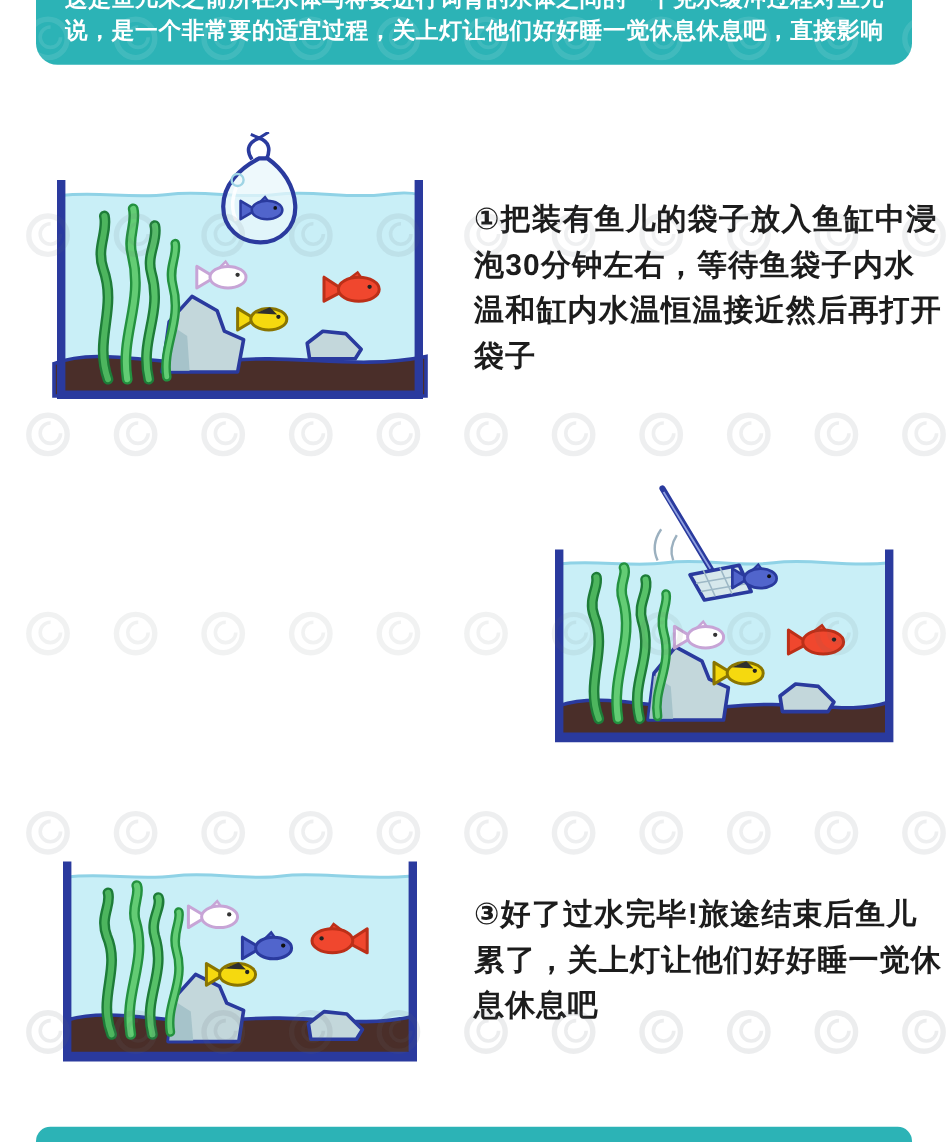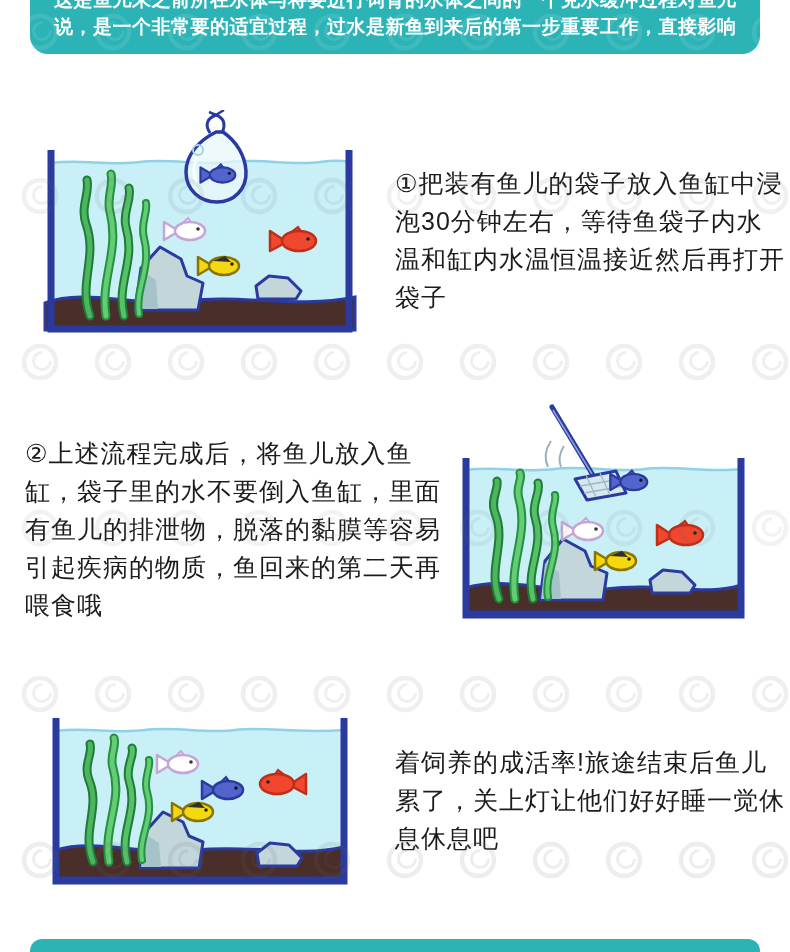--- a/index.html
+++ b/index.html
@@ -11,21 +11,21 @@
   .header-card{
     position:absolute;left:30px;right:30px;top:-24px;
     background:#2cb3b6;border-radius:18px;
     padding:10px 24px 14px 24px;box-sizing:border-box;
     color:#ffffff;font-weight:700;font-size:19px;line-height:27px;letter-spacing:0.5px;
   }
   .hline{white-space:nowrap;overflow:hidden;}
   
   .step{
     position:absolute;color:#1c1c1c;font-size:25px;line-height:38px;letter-spacing:1px;
-    font-weight:400;text-align:left;
+    font-weight:700;text-align:left;
   }
   .step1{left:395px;top:164px;width:392px;}
   .step2{left:25px;top:434px;width:430px;}
   .step3{left:395px;top:743px;width:392px;}
   
   .tank{position:absolute;}
   #tank1{left:40px;top:110px;}
   #tank2{left:455px;top:403px;}
   #tank3{left:45px;top:710px;}
   
@@ -36,21 +36,21 @@
     background:#2cb3b6;border-radius:12px 12px 0 0;
   }
 </style>
 </head>
 <body>
 
 <div class="page">
 
   <div class="header-card">
     <div class="hline">这是鱼儿来之前所在水体与将要进行饲育的水体之间的一个兑水缓冲过程对鱼儿</div>
-    <div class="hline">说，是一个非常要的适宜过程，过水是新鱼到来后的第一步重要工作，直接影响</div>
+    <div class="hline">说，是一个非常要的适宜过程，关上灯让他们好好睡一觉休息休息吧，直接影响</div>
   </div>
 
   <svg id="tank1" class="tank" width="320" height="235" viewBox="0 0 320 235">
     <rect x="11" y="52" width="298" height="167" fill="#c9eff7"></rect>
     <path d="M11,53 C40,49 70,56 100,52 C130,48 160,56 190,52 C220,48 250,56 280,52 C295,50 305,51 309,52" stroke="#8fd2e6" stroke-width="2.5" fill="none"></path>
     <path d="M5,193 C45,178 95,197 145,191 C205,184 255,199 315,187 L315,220 L5,220 Z" fill="#4a2e29" stroke="#2a3a9e" stroke-width="3"></path>
     <g>
       <path d="M95,200 L101,158 L120,137 L141,149 L147,166 L163,173 L158,200 Z" fill="#c3d7db" stroke="#2a3a9e" stroke-width="3" stroke-linejoin="round"></path>
       <path d="M96,199 L101,160 L116,170 L118,199 Z" fill="#a6c3ca"></path>
     </g>
@@ -147,21 +147,20 @@
       <path d="M131,72 L141,94 M145,70 L155,92 M125,83 L166,76 M129,90 L169,83" stroke="#9db8c6" stroke-width="1.3"></path>
       <g transform="translate(176,79) scale(0.9)">
         <polygon points="-23,-9 -23,9 -8,0" fill="#5165cc" stroke="#2a3a9e" stroke-width="2.5" stroke-linejoin="round"></polygon>
         <polygon points="-5,-7 1,-13 6,-6" fill="#5165cc" stroke="#2a3a9e" stroke-width="2"></polygon>
         <ellipse cx="3" cy="0" rx="15" ry="9" fill="#5165cc" stroke="#2a3a9e" stroke-width="2.5"></ellipse>
         <circle cx="11" cy="-2" r="1.8" fill="#111111"></circle>
       </g>
     </g>
   </svg>
 
-  <div class="step step2">②上述流程完成后，将鱼儿放入鱼缸，袋子里的水不要倒入鱼缸，里面有鱼儿的排泄物，脱落的黏膜等容易引起疾病的物质，鱼回来的第二天再喂食哦</div>
 
   <svg id="tank3" class="tank" width="310" height="180" viewBox="0 0 310 180">
     <rect x="11" y="20" width="288" height="151" fill="#c9eff7"></rect>
     <path d="M11,21 C40,17 70,24 100,20 C130,16 160,24 190,20 C220,16 250,24 299,20" stroke="#8fd2e6" stroke-width="2.5" fill="none"></path>
     <path d="M11,140 C50,128 100,146 150,140 C210,134 250,148 299,137 L299,168 L11,168 Z" fill="#4a2e29" stroke="#2a3a9e" stroke-width="3"></path>
     <g>
       <path d="M95,158 L100,122 L118,102 L138,112 L144,126 L158,132 L154,158 Z" fill="#c3d7db" stroke="#2a3a9e" stroke-width="3" stroke-linejoin="round"></path>
       <path d="M96,157 L100,124 L114,133 L116,157 Z" fill="#a6c3ca"></path>
     </g>
     <path d="M214,156 L212,143 L225,133 L244,135 L257,148 L252,156 Z" fill="#c3d7db" stroke="#2a3a9e" stroke-width="3" stroke-linejoin="round"></path>
@@ -195,21 +194,21 @@
     </g>
     <g transform="translate(235,74) scale(-1,1)">
       <polygon points="-26,-10 -26,10 -9,1" fill="#f0472e" stroke="#bc2f18" stroke-width="2.5" stroke-linejoin="round"></polygon>
       <polygon points="-6,-8 2,-14 7,-7" fill="#f0472e" stroke="#bc2f18" stroke-width="2"></polygon>
       <ellipse cx="3" cy="0" rx="17" ry="10" fill="#f0472e" stroke="#bc2f18" stroke-width="2.5"></ellipse>
       <circle cx="12" cy="-2" r="1.8" fill="#222222"></circle>
     </g>
     <path d="M11,8 L11,171 L299,171 L299,8" fill="none" stroke="#2a3a9e" stroke-width="7"></path>
   </svg>
 
-  <div class="step step3">着饲养的成活率!旅途结束后鱼儿累了，关上灯让他们好好睡一觉休息休息吧</div>
+  <div class="step step3">③好了过水完毕!旅途结束后鱼儿累了，关上灯让他们好好睡一觉休息休息吧</div>
 
   <svg id="watermark-layer" width="790" height="952" viewBox="0 0 790 952">
       <g>
         <circle cx="40" cy="32" r="16" fill="none" stroke="rgba(255,255,255,0.10)" stroke-width="4.5"></circle>
         <circle cx="42" cy="31" r="8.5" fill="none" stroke="rgba(255,255,255,0.10)" stroke-width="3" stroke-dasharray="40 14"></circle>
       </g>
       <g>
         <circle cx="113" cy="32" r="16" fill="none" stroke="rgba(255,255,255,0.10)" stroke-width="4.5"></circle>
         <circle cx="115" cy="31" r="8.5" fill="none" stroke="rgba(255,255,255,0.10)" stroke-width="3" stroke-dasharray="40 14"></circle>
       </g>

